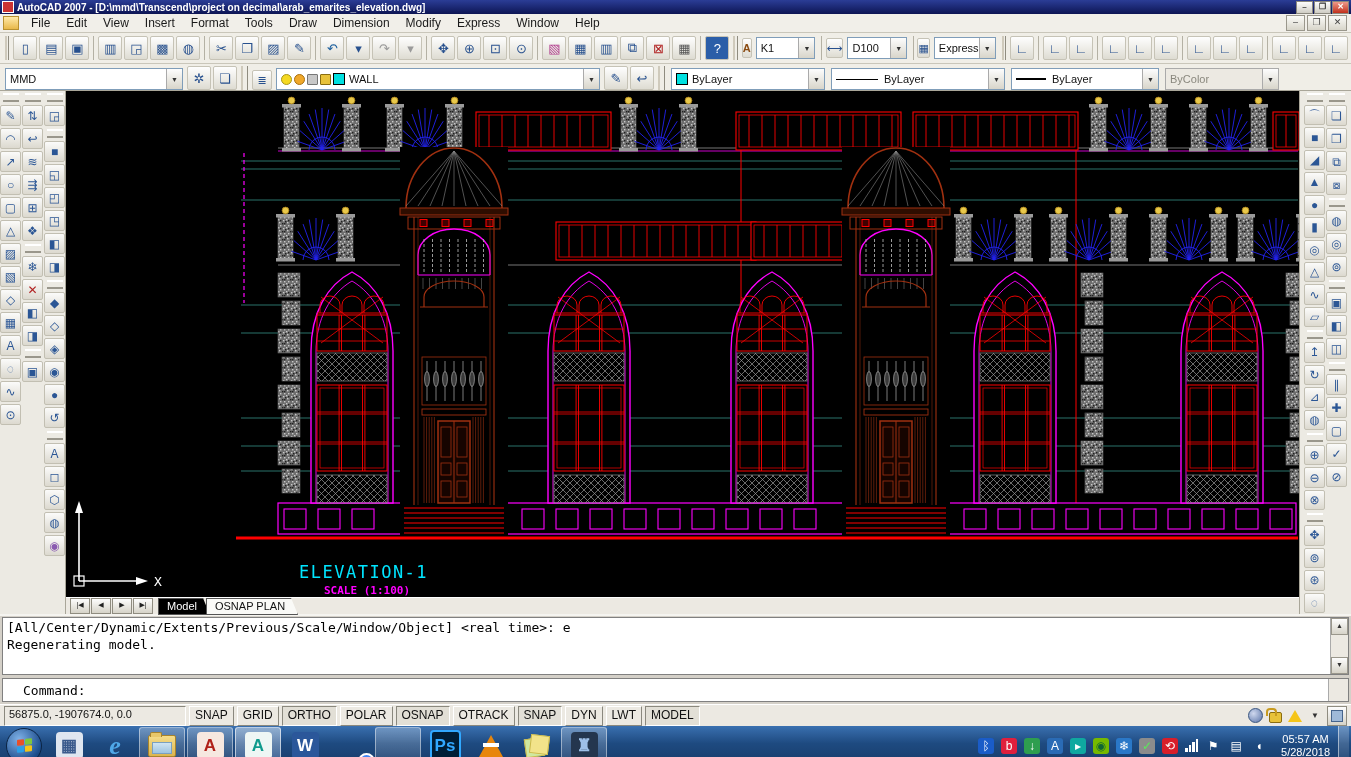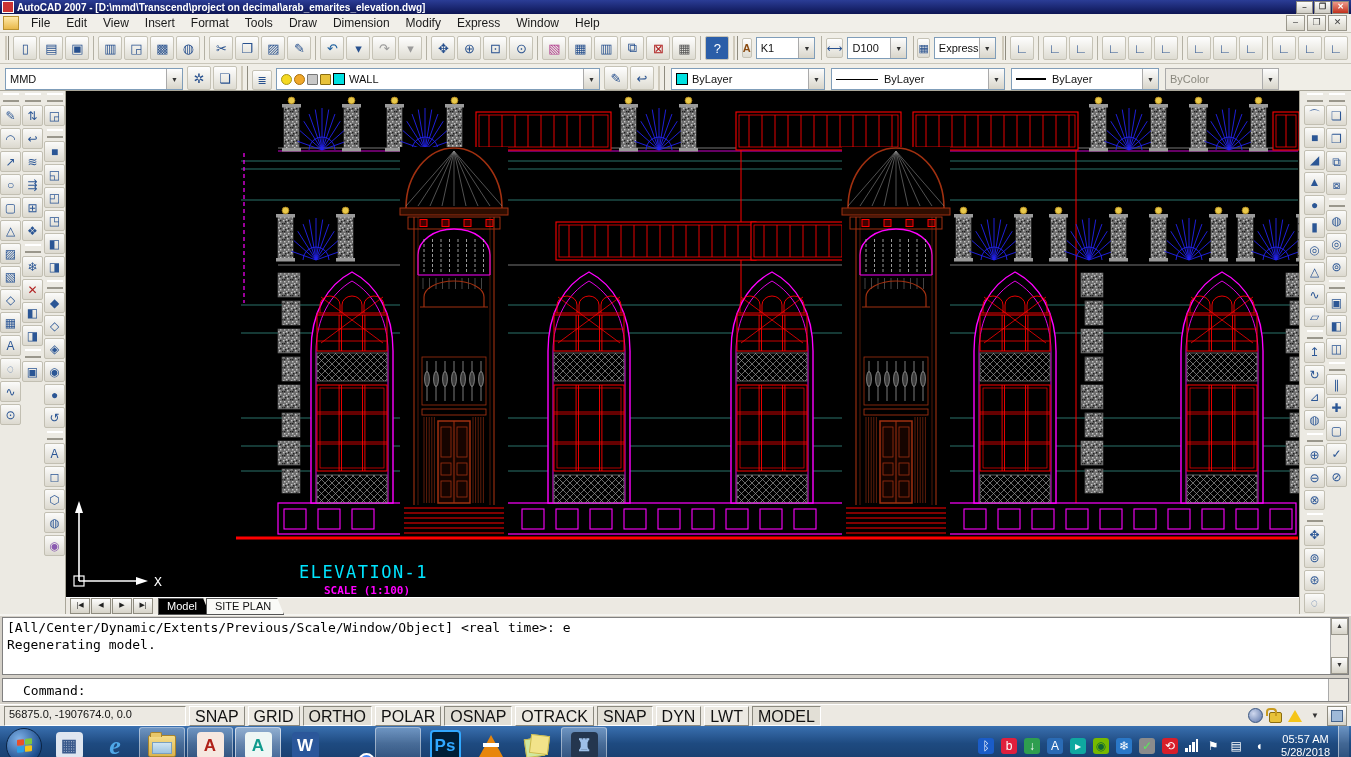--- a/index.html
+++ b/index.html
@@ -62,21 +62,21 @@
   .cmdscroll{width:17px;background:#ece9e2;border-left:1px solid #aaa;display:flex;flex-direction:column;justify-content:space-between;}
   .sarrow{height:15px;background:linear-gradient(#fdfdfd,#d6d3c8);border:1px solid #9a978c;font-size:7px;text-align:center;line-height:13px;color:#333;}
   .cmdsplit{height:3px;background:#d4d0c8;border-top:1px solid #808080;}
   .cmdinput{height:22px;background:#fff;border:1px solid #808080;display:flex;align-items:center;
     font-family:"DejaVu Sans Mono",monospace;font-size:13px;padding-left:20px;}
   .cmdinput .rgrip{margin-left:auto;width:19px;height:100%;background:#ece9e2;border-left:1px solid #aaa;}
   
   .statusbar{flex:0 0 auto;height:21px;background:#ece9e2;border-top:1px solid #fff;display:flex;align-items:center;padding:0 4px;gap:3px;}
   .coords{width:172px;height:16px;border:1px solid;border-color:#8a887e #fff #fff #8a887e;background:#ece9e2;
     font-size:11px;padding:1px 4px;color:#111;}
-  .stbtn{height:16px;padding:1px 5px;font-size:16px;color:#111;border:1px solid;cursor:default;text-align:center;}
+  .stbtn{height:16px;padding:1px 5px;font-size:12px;color:#111;border:1px solid;cursor:default;text-align:center;}
   .stbtn.off{border-color:#fff #8a887e #8a887e #fff;background:#ece9e2;}
   .stbtn.on{border-color:#8a887e #fff #fff #8a887e;background:#e2dfd6;}
   .trayright{margin-left:auto;display:flex;align-items:center;gap:4px;}
   .st-ico{width:16px;height:16px;display:flex;align-items:center;justify-content:center;font-size:11px;}
   .dish{width:13px;height:13px;border-radius:50%;background:radial-gradient(circle at 35% 35%,#cfd8ee,#5a74a8);border:1px solid #39557f;}
   .lock{width:11px;height:9px;background:#e8c23a;border:1px solid #8a6d10;border-radius:2px;position:relative;margin-top:4px;}
   .lock::before{content:"";position:absolute;top:-5px;left:-4px;width:7px;height:6px;border:2px solid #c89b20;border-bottom:none;border-radius:4px 4px 0 0;}
   .warn{width:0;height:0;border-left:7px solid transparent;border-right:7px solid transparent;border-bottom:12px solid #f5c518;position:relative;}
   .cleanbtn{width:18px;height:18px;background:linear-gradient(#fdfdfd,#d6d3c8);border:1px solid #8f8c80;display:flex;align-items:center;justify-content:center;}
   .cleanbtn i{display:block;width:10px;height:10px;background:#9fb9d8;border:1px solid #46648c;}
@@ -979,21 +979,21 @@
       </div>
       <div class="tabbar">
         <span id="tab-nav" style="display:flex;">
             <span class="navbtn">|◀</span>
             <span class="navbtn">◀</span>
             <span class="navbtn">▶</span>
             <span class="navbtn">▶|</span>
           </span>
         <span id="tabs" style="display:flex;margin-left:4px;">
             <span class="tab active">Model</span>
-            <span class="tab inactive">SITE PLAN</span>
+            <span class="tab inactive">OSNAP PLAN</span>
           </span>
       </div>
     </div>
     <div class="sidepanel right" id="right-panel">
         <div class="strip">
           <span class="sgrip"></span>
           <span class="sbtn">⌒</span>
           <span class="sbtn">■</span>
           <span class="sbtn">◢</span>
           <span class="sbtn">▲</span>

